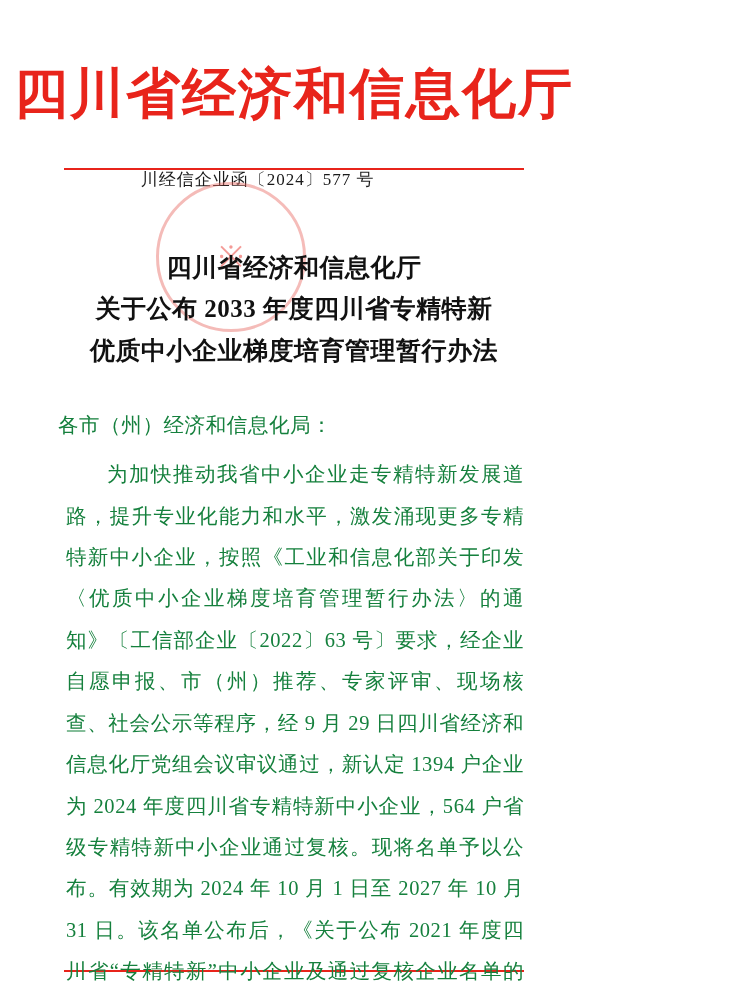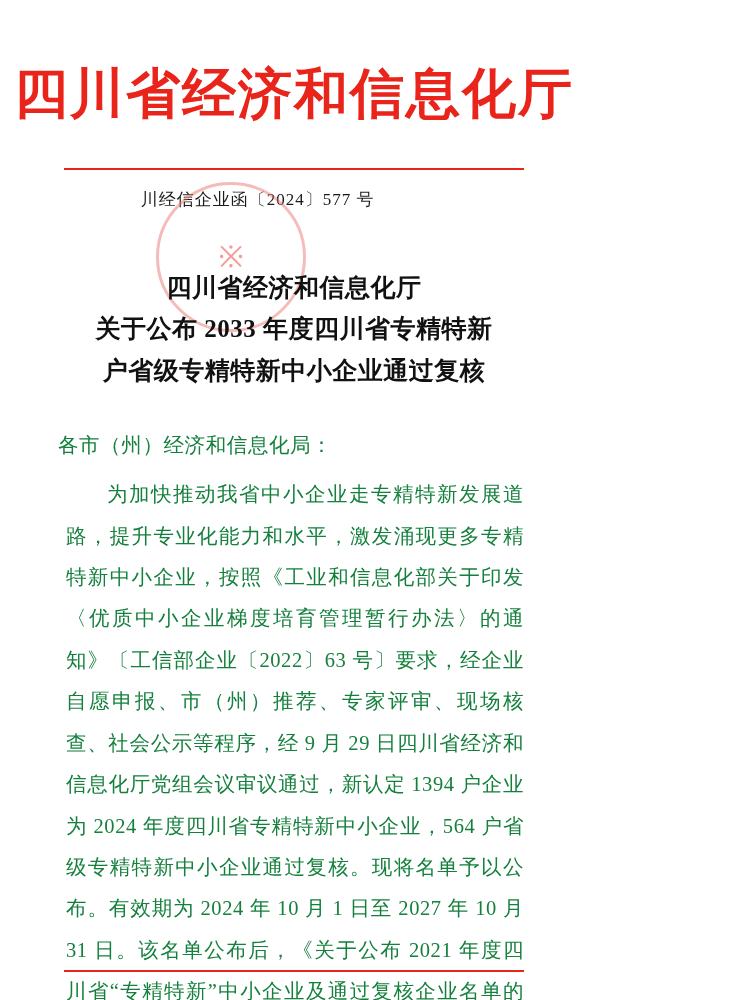--- a/index.html
+++ b/index.html
@@ -30,21 +30,21 @@
     font-weight: bold;
     font-size: 54px;
     letter-spacing: 2px;
     line-height: 1.15;
     white-space: nowrap;
     display: inline-block;
   }
 
   
   .doc-number-row {
-    margin-top: 64px;
+    margin-top: 44px;
     text-align: center;
     padding-right: 73px;
   }
   .doc-number {
     font-size: 17px;
     color: #1a1a1a;
     letter-spacing: 1px;
     display: inline-block;
   }
 
@@ -132,21 +132,21 @@
     <div class="doc-number">川经信企业函〔2024〕577 号</div>
   </div>
 
   <div class="seal">
     <div class="seal-inner">※</div>
   </div>
 
   <div class="title-block">
     <div>四川省经济和信息化厅</div>
     <div>关于公布 2033 年度四川省专精特新</div>
-    <div>户省级专精特新中小企业通过复核</div>
+    <div>优质中小企业梯度培育管理暂行办法</div>
   </div>
 
   <div class="body-block">
     <p class="salutation">各市（州）经济和信息化局：</p>
     <p class="para">为加快推动我省中小企业走专精特新发展道路，提升专业化能力和水平，激发涌现更多专精特新中小企业，按照《工业和信息化部关于印发〈优质中小企业梯度培育管理暂行办法〉的通知》〔工信部企业〔2022〕63 号〕要求，经企业自愿申报、市（州）推荐、专家评审、现场核查、社会公示等程序，经 9 月 29 日四川省经济和信息化厅党组会议审议通过，新认定 1394 户企业为 2024 年度四川省专精特新中小企业，564 户省级专精特新中小企业通过复核。现将名单予以公布。有效期为 2024 年 10 月 1 日至 2027 年 10 月 31 日。该名单公布后，《关于公布 2021 年度四川省“专精特新”中小企业及通过复核企业名单的通知》〔川经信企业函〔2022〕36 号〕及以前认定名单作废。</p>
   </div>
 
   <div class="red-rule bottom"></div>
 
 </div>

